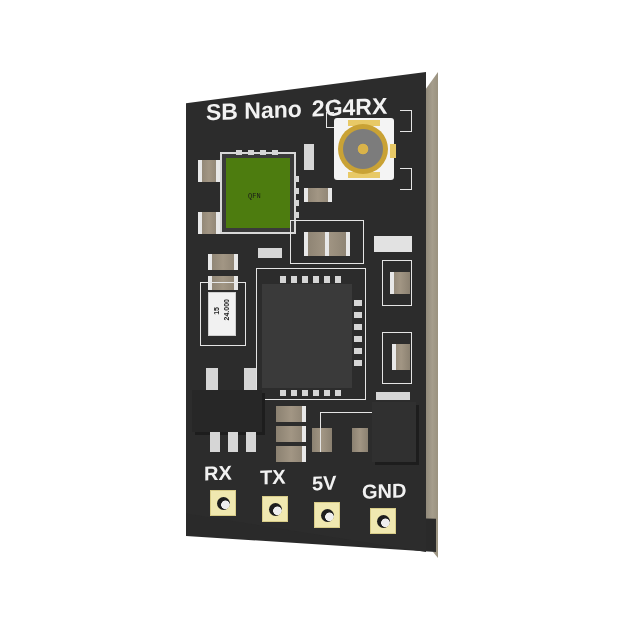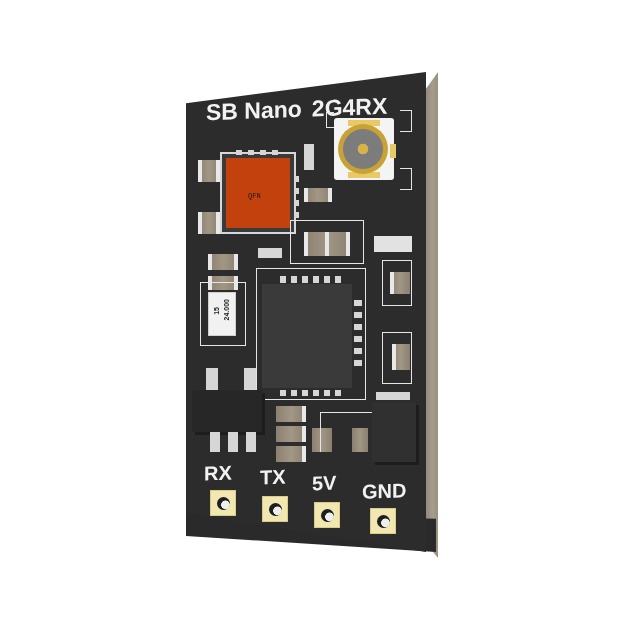--- a/index.html
+++ b/index.html
@@ -29,21 +29,21 @@
     .pinlabel { font-size: 20px; transform: skewY(-2deg); }
     .pad {
       position: absolute; width: 26px; height: 26px; background: #f0e8b0;
       border: 1px solid #d8cc88;
     }
     .pad .hole {
       position: absolute; left: 6px; top: 6px; width: 13px; height: 13px; border-radius: 50%;
       background: radial-gradient(circle at 65% 60%, #eee 0 35%, #1e1e1e 40%);
     }
     .chip { position: absolute; background: #3a3a3a; border: 2px solid #eaeaea; }
-    .chip-inner { position: absolute; background: #c2410c; }
+    .chip-inner { position: absolute; background: #4d7c0f; }
     .chip-label { position: absolute; color: #1a1a1a; font-size: 7px; font-family: "Liberation Mono", monospace; }
     .comp { position: absolute; background: linear-gradient(90deg, #8b8171, #a29684 50%, #8b8171); }
     .comp .cap { position: absolute; top: 0; bottom: 0; width: 4px; background: #e8e8e8; }
     .pin { position: absolute; background: #d6d6d6; }
     .trace { position: absolute; border: 1.5px solid #e5e5e5; }
     .ufl-base { position: absolute; background: #f4f4f4; border-radius: 3px; }
     .ufl-ring {
       position: absolute; border-radius: 50%;
       background: radial-gradient(circle, #d9b34a 0 14%, #7c7c7c 16% 55%, #c9a235 58% 70%, #e6c35a 74% 84%, #b08a2a 88%);
     }

